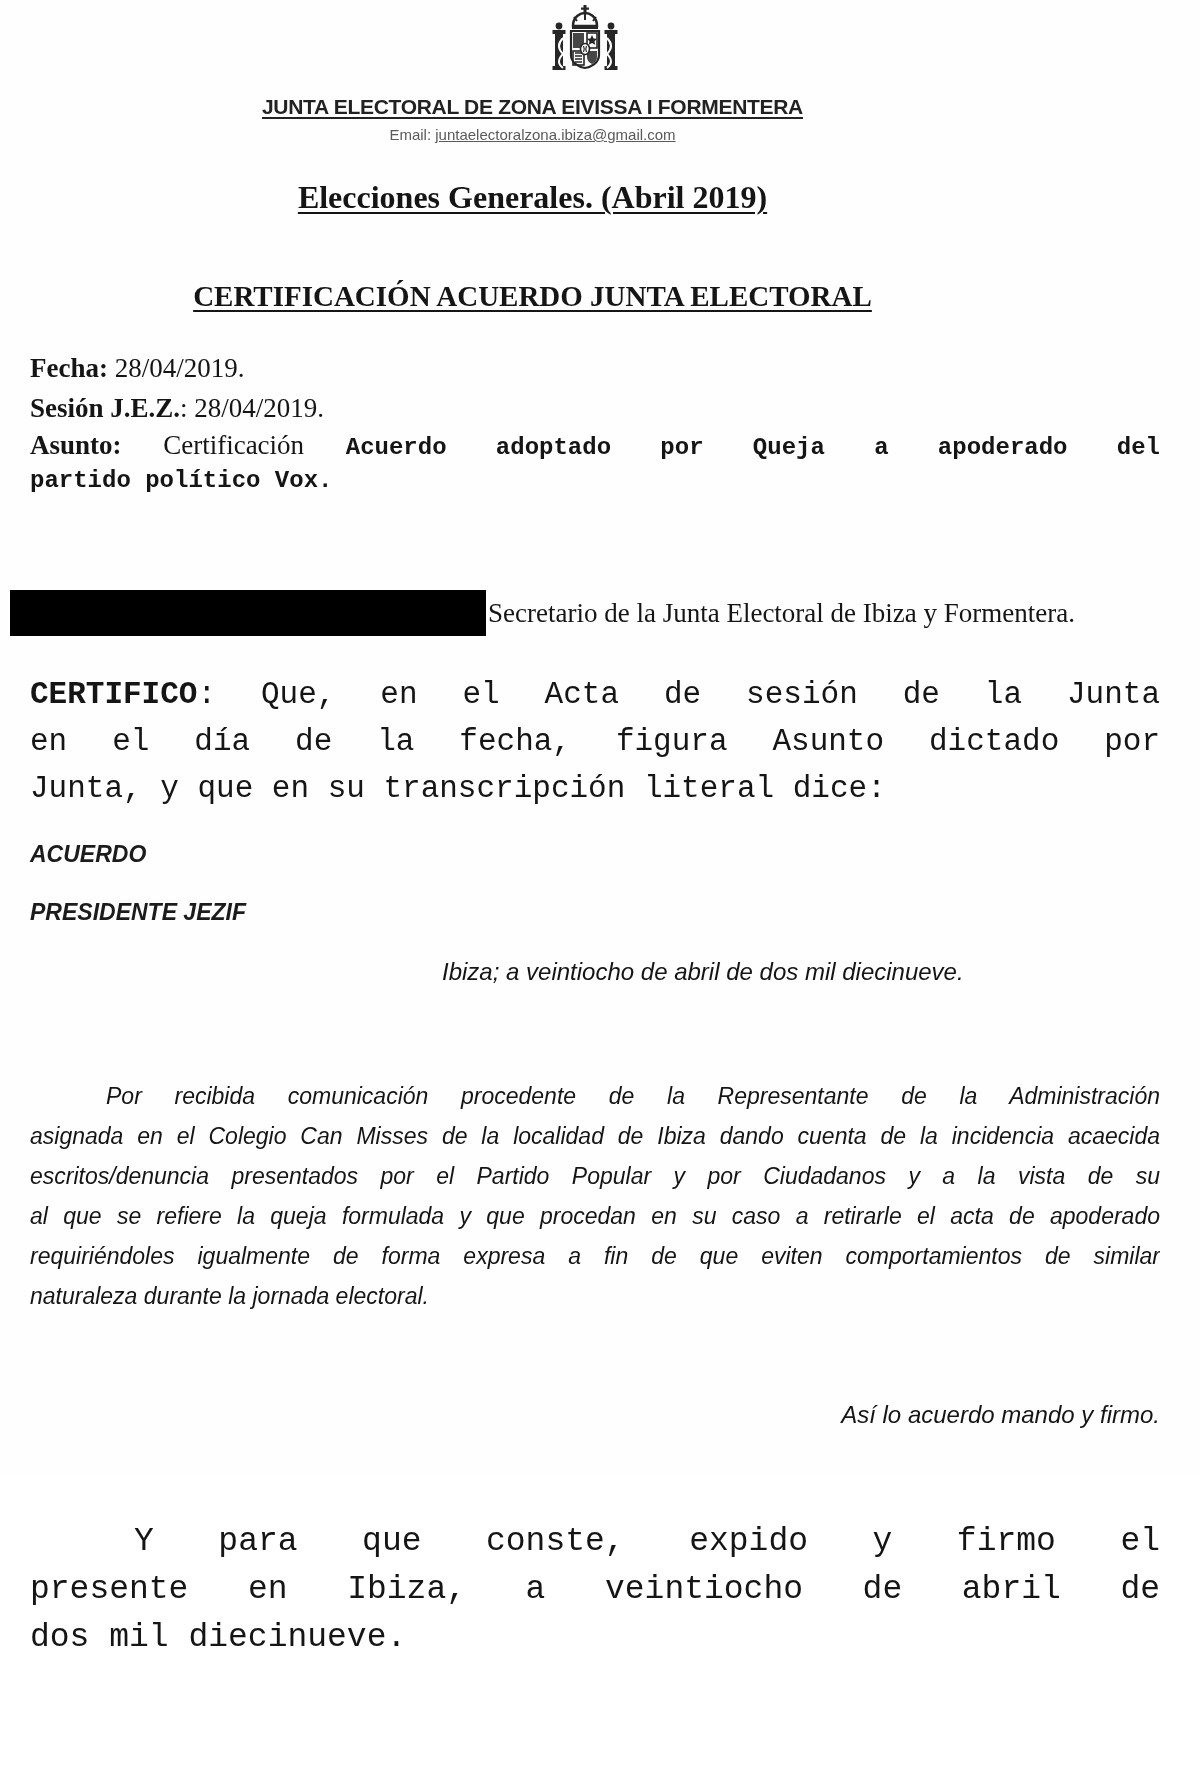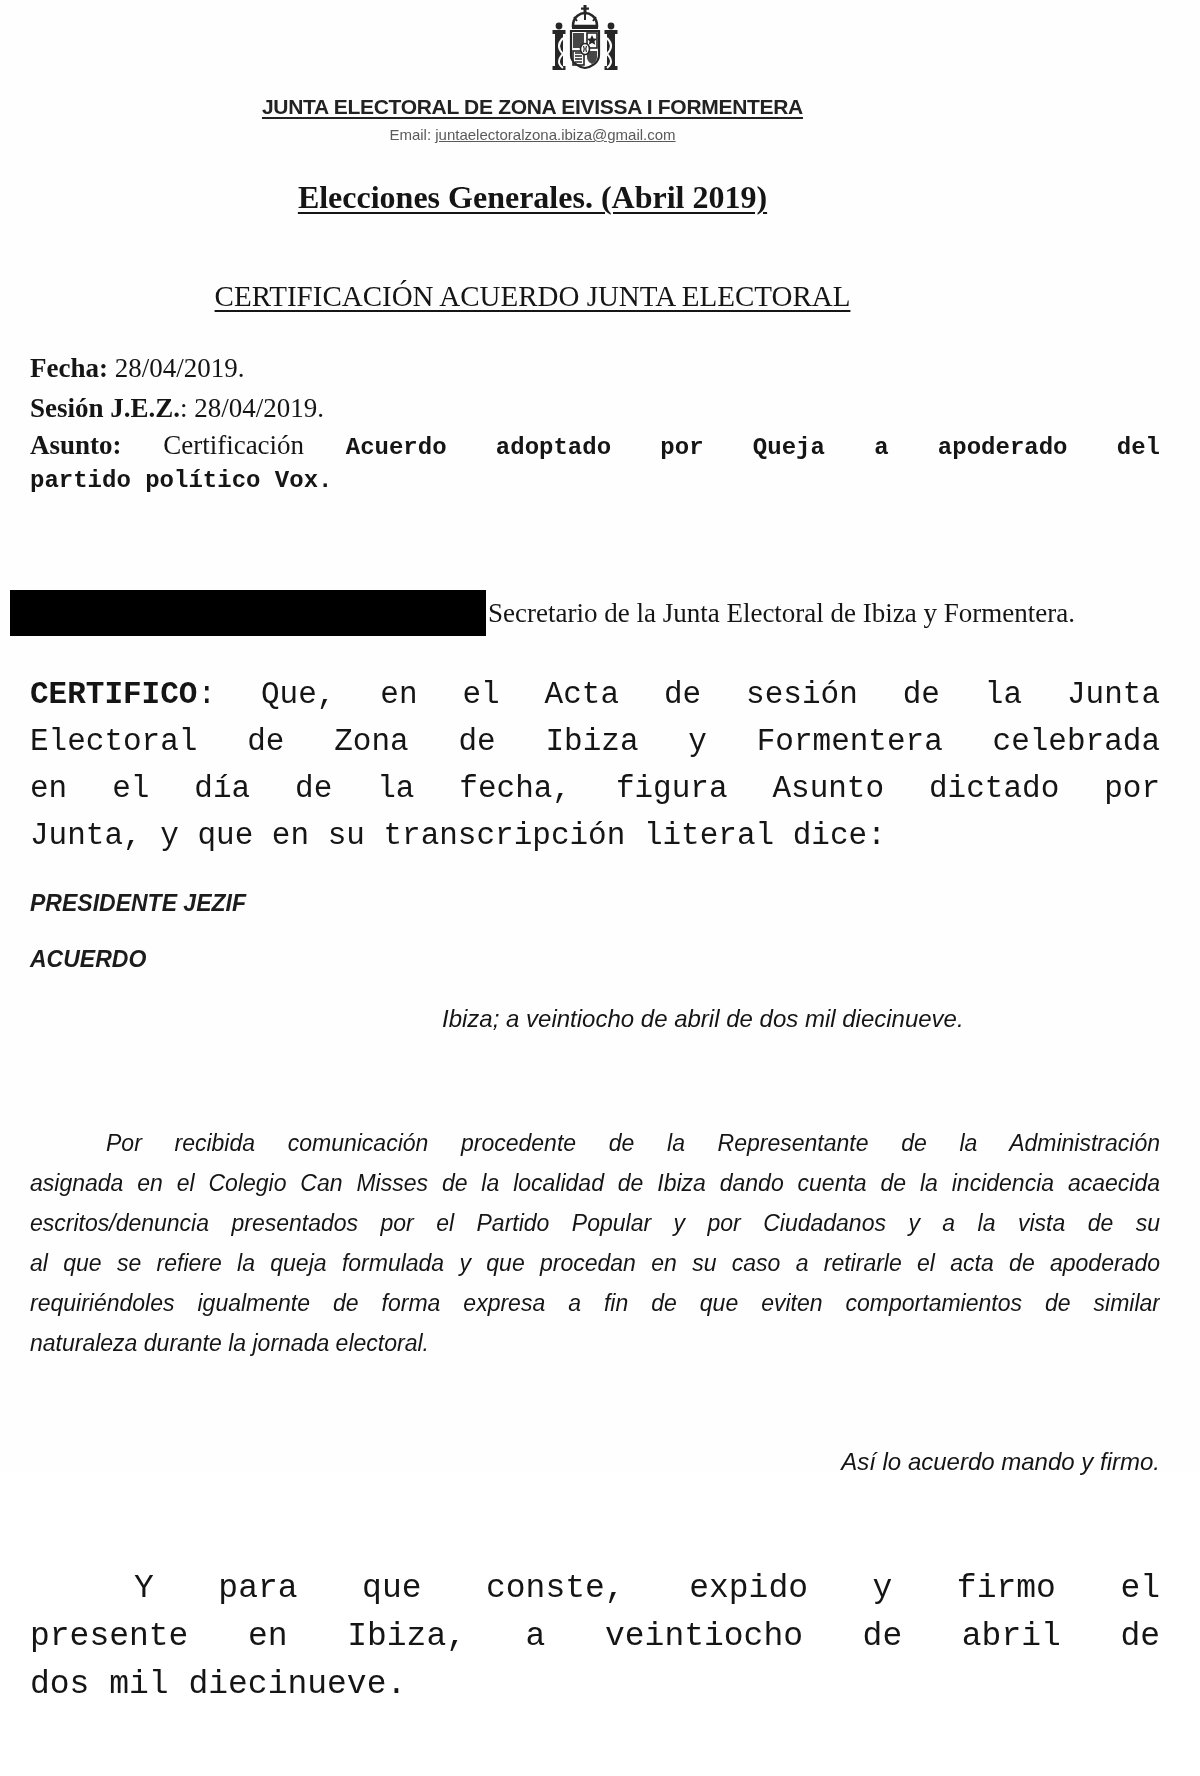--- a/index.html
+++ b/index.html
@@ -31,21 +31,21 @@
   }
   .org-email .addr { text-decoration: underline; color: #5a5a5a; }
 
   .title1 {
     width: 1005px; text-align: center; margin-top: 34px;
     font-size: 32px; font-weight: bold; line-height: 38px;
     text-decoration: underline; text-decoration-thickness: 2px; text-underline-offset: 4px;
   }
   .title2 {
     width: 1005px; text-align: center; margin-top: 62px;
-    font-size: 29px; font-weight: normal; line-height: 36px;
+    font-size: 29px; font-weight: bold; line-height: 36px;
     text-decoration: underline; text-decoration-thickness: 2px; text-underline-offset: 4px;
   }
 
   
   .meta { margin-top: 34px; }
   .meta-line { font-size: 27px; line-height: 40px; }
   .meta-label { font-weight: bold; }
   .mono-b {
     font-family: "Liberation Mono", "DejaVu Sans Mono", monospace;
     font-weight: bold; font-size: 24px;
@@ -149,27 +149,26 @@
     <div class="meta-line asunto-l2 mono-b">partido político Vox.</div>
   </div>
 
   <div class="secretario">
     <div class="redaction"></div>
     <div class="secretario-text">Secretario de la Junta Electoral de Ibiza y Formentera.</div>
   </div>
 
   <div class="certifico">
     <div class="jline"><span class="b">CERTIFICO</span><span>: Que, en el Acta de sesión de la Junta</span></div>
-    <div class="jline">Electoral de Zona de Ibiza y Formentera celebrada</div>
     <div class="jline">en el día de la fecha, figura Asunto dictado por</div>
     <div class="jline last">Junta, y que en su transcripción literal dice:</div>
   </div>
 
+  <div class="it-head acuerdo-h">ACUERDO</div>
   <div class="it-head presidente-h">PRESIDENTE JEZIF</div>
-  <div class="it-head acuerdo-h">ACUERDO</div>
   <div class="ibiza-date">Ibiza; a veintiocho de abril de dos mil diecinueve.</div>
 
   <div class="main-para">
     <div class="jline first">Por recibida comunicación procedente de la Representante de la Administración</div>
     <div class="jline">asignada en el Colegio Can Misses de la localidad de Ibiza dando cuenta de la incidencia acaecida</div>
     <div class="jline">escritos/denuncia presentados por el Partido Popular y por Ciudadanos y a la vista de su</div>
     <div class="jline">al que se refiere la queja formulada y que procedan en su caso a retirarle el acta de apoderado</div>
     <div class="jline">requiriéndoles igualmente de forma expresa a fin de que eviten comportamientos de similar</div>
     <div class="jline last">naturaleza durante la jornada electoral.</div>
   </div>

